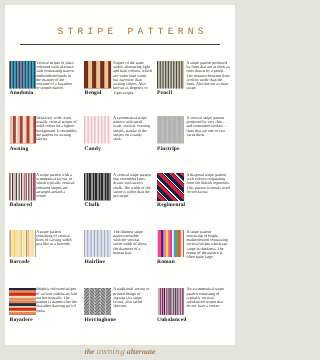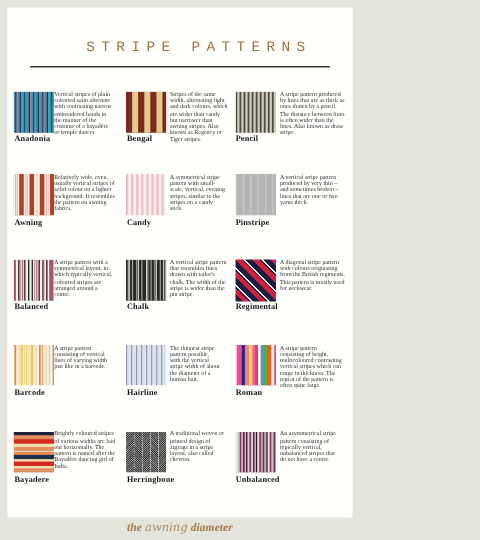--- a/index.html
+++ b/index.html
@@ -334,13 +334,13 @@
             <rect x="23.9" y="0" width="1.6" height="27.5" fill="#c8c4c2"></rect>
             <rect x="25.5" y="0" width="0.9" height="27.5" fill="#6e2c54"></rect>
             <rect x="26.4" y="0" width="0.6000000000000014" height="27.5" fill="#b0acaa"></rect>
           </svg>
         </div>
         <div class="nm">Unbalanced</div>
         <div class="ds" style="width: 37.5px; left: 30.1px;">An asymmetrical stripe pattern consisting of typically vertical, unbalanced stripes that do not have a centre.</div>
       </div>
     </div>
 </div>
-<div class="footer"><span class="f1">the </span><span class="f2">awning</span><span class="f1"> diameter</span></div>
+<div class="footer"><span class="f1">the </span><span class="f2">awning</span><span class="f1"> alternate</span></div>
 
 </body></html>

